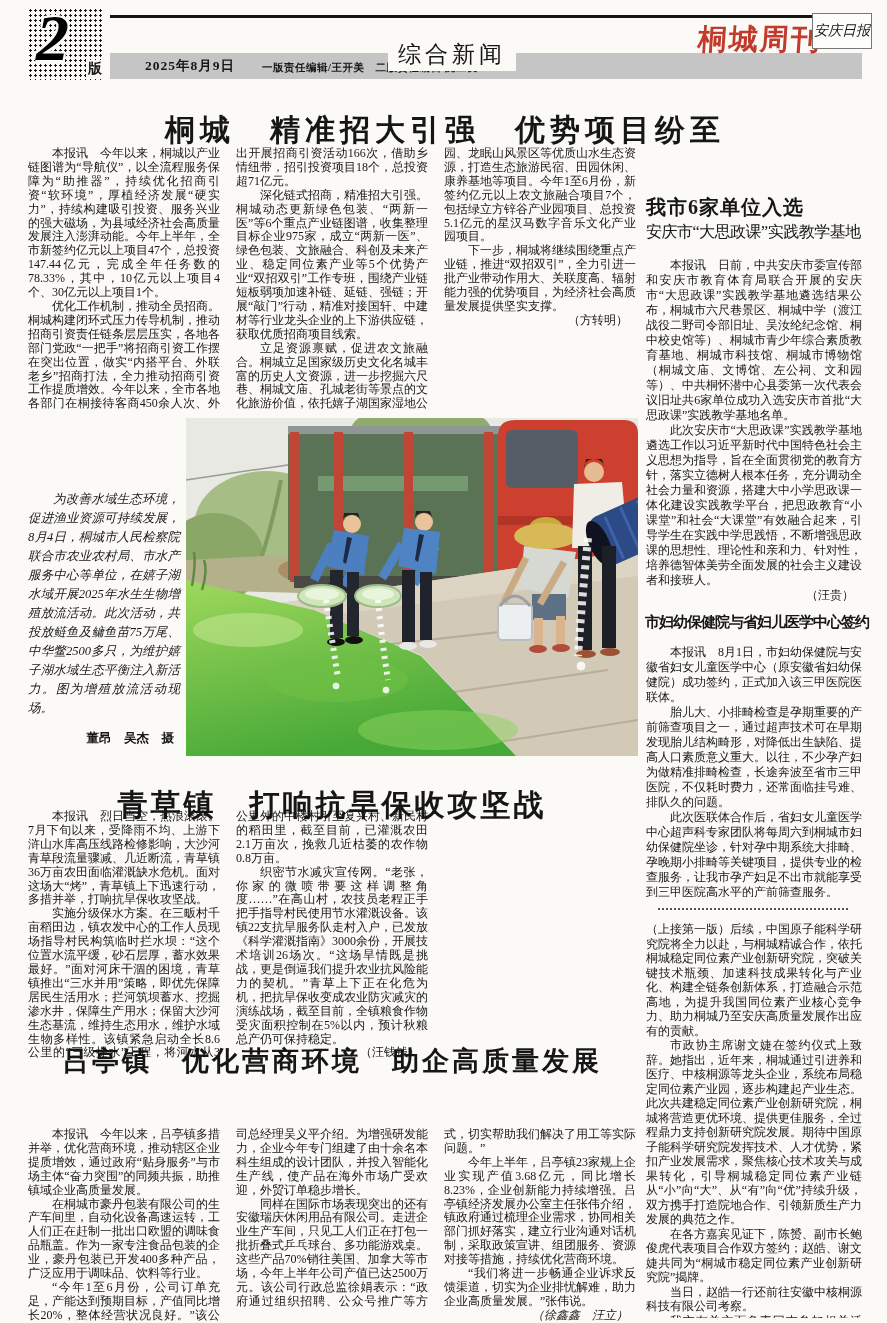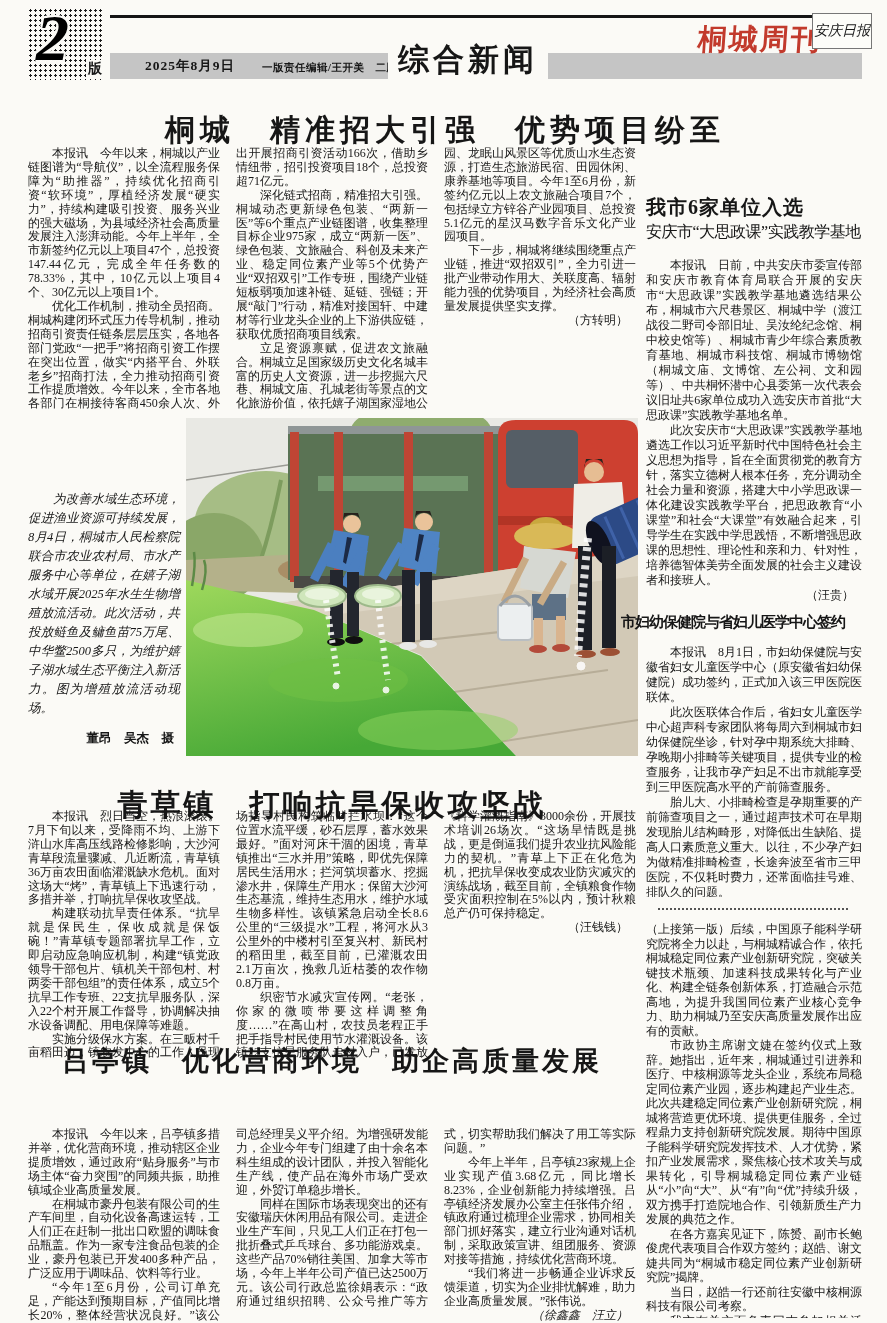--- a/index.html
+++ b/index.html
@@ -9,21 +9,21 @@
   .pagenum-block{position:absolute;left:28px;top:8px;width:74px;height:72px;
     background-image:radial-gradient(circle,#1a1a1a 1.05px,transparent 1.25px);
     background-size:5px 5px;}
   .pagenum-block .num{position:absolute;left:8px;top:-8px;font-size:66px;font-weight:bold;font-style:italic;
     color:#000;text-shadow:-2px 0 0 #fbfaf6,2px 0 0 #fbfaf6,0 -2px 0 #fbfaf6,0 2px 0 #fbfaf6,2px 2px 0 #fbfaf6,-2px -2px 0 #fbfaf6;}
   .page-label{position:absolute;left:86px;top:60px;font-size:14px;font-weight:bold;background:#fbfaf6;padding:0 2px;}
   .top-rule{position:absolute;left:110px;top:15px;width:752px;height:3px;background:#151515;}
   .gray-bar{position:absolute;left:110px;top:53px;width:752px;height:26px;background:#c5c5c5;}
   .date-txt{position:absolute;left:145px;top:57px;font-size:13.5px;font-weight:bold;letter-spacing:1px;}
   .editors-txt{position:absolute;left:262px;top:61px;font-size:10.5px;font-weight:bold;letter-spacing:.5px;}
-  .section-title{position:absolute;left:388px;top:38px;font-size:31px;font-weight:bold;letter-spacing:4px;
+  .section-title{position:absolute;left:388px;top:38px;font-size:23px;font-weight:normal;letter-spacing:4px;
     background:#fbfaf6;padding:1px 10px;}
   .masthead{position:absolute;left:698px;top:20px;font-size:29px;font-weight:bold;color:#c23a2c;
     letter-spacing:2px;transform:skewX(-4deg);}
   .paper-box{position:absolute;left:812px;top:13px;width:58px;height:34px;border:1.5px solid #777;
     background:#fdfdf9;display:flex;align-items:center;justify-content:center;
     font-size:14px;font-weight:normal;font-style:italic;letter-spacing:0;}
   
   .headline{position:absolute;left:50px;top:90px;width:790px;text-align:center;
     font-size:30px;font-weight:bold;letter-spacing:5px;white-space:nowrap;}
   .sub-head{position:absolute;width:608px;left:28px;text-align:center;font-weight:bold;letter-spacing:3px;white-space:nowrap;}
@@ -45,21 +45,21 @@
   .caption .credit{font-style:normal;font-weight:bold;text-align:right;padding-right:6px;margin-top:11px;}
   .photo{position:absolute;left:186px;top:418px;width:452px;height:338px;box-shadow:0 0 0 1px #cfcabc inset;}
   .photo svg{display:block;width:100%;height:100%;}
   
   .r-title1{position:absolute;left:646px;top:194px;width:218px;font-size:20px;font-weight:bold;letter-spacing:1px;white-space:nowrap;}
   .r-title1b{position:absolute;left:646px;top:222px;width:218px;font-size:16px;font-weight:normal;white-space:nowrap;letter-spacing:-0.5px;}
   .r-body{position:absolute;left:646px;width:216px;font-size:12px;line-height:15px;text-align:justify;overflow:hidden;}
   .r-body p{margin:0;text-indent:2em;}
   .r-body p.noindent{text-indent:0;}
   .rb1{top:258px;height:352px;}
-  .r-title2{position:absolute;left:621px;top:613px;width:218px;font-size:15px;font-weight:bold;white-space:nowrap;letter-spacing:-1px;}
+  .r-title2{position:absolute;left:645px;top:613px;width:218px;font-size:15px;font-weight:bold;white-space:nowrap;letter-spacing:-1px;}
   .rb2{top:645px;height:252px;}
   .dash-divider{position:absolute;left:658px;top:908px;width:190px;border-top:2px dotted #555;}
   .rb3{top:922px;height:396px;line-height:14.5px;}
 </style>
 </head>
 <body>
 
 <div class="page">
 
   <div class="pagenum-block">
@@ -198,21 +198,20 @@
         <circle cx="150" cy="268" r="3" fill="#fff"></circle>
         <circle cx="200" cy="272" r="3" fill="#fff"></circle>
         <circle cx="395" cy="248" r="4" fill="#fff"></circle>
       </g>
     </svg>
   </div>
 
   <h2 class="sub-head t2">青草镇　打响抗旱保收攻坚战</h2>
   <div class="cols3 t2body">
     <p>本报讯　烈日当空，热浪滚滚。7月下旬以来，受降雨不均、上游下浒山水库高压线路检修影响，大沙河青草段流量骤减、几近断流，青草镇36万亩农田面临灌溉缺水危机。面对这场大“烤”，青草镇上下迅速行动，多措并举，打响抗旱保收攻坚战。</p>
-    <p>构建联动抗旱责任体系。“抗旱就是保民生，保收成就是保饭碗！”青草镇专题部署抗旱工作，立即启动应急响应机制，构建“镇党政领导干部包片、镇机关干部包村、村两委干部包组”的责任体系，成立5个抗旱工作专班、22支抗旱服务队，深入22个村开展工作督导，协调解决抽水设备调配、用电保障等难题。</p>
     <p>实施分级保水方案。在三畈村千亩稻田边，镇农发中心的工作人员现场指导村民构筑临时拦水坝：“这个位置水流平缓，砂石层厚，蓄水效果最好。”面对河床干涸的困境，青草镇推出“三水并用”策略，即优先保障居民生活用水；拦河筑坝蓄水、挖掘渗水井，保障生产用水；保留大沙河生态基流，维持生态用水，维护水域生物多样性。该镇紧急启动全长8.6公里的“三级提水”工程，将河水从3公里外的中楼村引至复兴村、新民村的稻田里，截至目前，已灌溉农田2.1万亩次，挽救几近枯萎的农作物0.8万亩。</p>
     <p>织密节水减灾宣传网。“老张，你家的微喷带要这样调整角度……”在高山村，农技员老程正手把手指导村民使用节水灌溉设备。该镇22支抗旱服务队走村入户，已发放《科学灌溉指南》3000余份，开展技术培训26场次。“这场旱情既是挑战，更是倒逼我们提升农业抗风险能力的契机。”青草上下正在化危为机，把抗旱保收变成农业防灾减灾的演练战场，截至目前，全镇粮食作物受灾面积控制在5%以内，预计秋粮总产仍可保持稳定。</p>
     <p class="byline">（汪钱钱）</p>
   </div>
 
   <h2 class="sub-head t3">吕亭镇　优化营商环境　助企高质量发展</h2>
   <div class="cols3 t3body">
     <p>本报讯　今年以来，吕亭镇多措并举，优化营商环境，推动辖区企业提质增效，通过政府“贴身服务”与市场主体“奋力突围”的同频共振，助推镇域企业高质量发展。</p>
     <p>在桐城市豪丹包装有限公司的生产车间里，自动化设备高速运转，工人们正在赶制一批出口欧盟的调味食品瓶盖。作为一家专注食品包装的企业，豪丹包装已开发400多种产品，广泛应用于调味品、饮料等行业。</p>
     <p>“今年1至6月份，公司订单充足，产能达到预期目标，产值同比增长20%，整体经营状况良好。”该公司总经理吴义平介绍。为增强研发能力，企业今年专门组建了由十余名本科生组成的设计团队，并投入智能化生产线，使产品在海外市场广受欢迎，外贸订单稳步增长。</p>
@@ -226,22 +225,22 @@
   <div class="r-title1b">安庆市“大思政课”实践教学基地</div>
   <div class="r-body rb1">
     <p>本报讯　日前，中共安庆市委宣传部和安庆市教育体育局联合开展的安庆市“大思政课”实践教学基地遴选结果公布，桐城市六尺巷景区、桐城中学（渡江战役二野司令部旧址、吴汝纶纪念馆、桐中校史馆等）、桐城市青少年综合素质教育基地、桐城市科技馆、桐城市博物馆（桐城文庙、文博馆、左公祠、文和园等）、中共桐怀潜中心县委第一次代表会议旧址共6家单位成功入选安庆市首批“大思政课”实践教学基地名单。</p>
     <p>此次安庆市“大思政课”实践教学基地遴选工作以习近平新时代中国特色社会主义思想为指导，旨在全面贯彻党的教育方针，落实立德树人根本任务，充分调动全社会力量和资源，搭建大中小学思政课一体化建设实践教学平台，把思政教育“小课堂”和社会“大课堂”有效融合起来，引导学生在实践中学思践悟，不断增强思政课的思想性、理论性和亲和力、针对性，培养德智体美劳全面发展的社会主义建设者和接班人。</p>
     <p class="byline">（汪贵）</p>
   </div>
 
   <div class="r-title2">市妇幼保健院与省妇儿医学中心签约</div>
   <div class="r-body rb2">
     <p>本报讯　8月1日，市妇幼保健院与安徽省妇女儿童医学中心（原安徽省妇幼保健院）成功签约，正式加入该三甲医院医联体。</p>
+    <p>胎儿大、小排畸检查是孕期重要的产前筛查项目之一，通过超声技术可在早期发现胎儿结构畸形，对降低出生缺陷、提高人口素质意义重大。以往，不少孕产妇为做精准排畸检查，长途奔波至省市三甲医院，不仅耗时费力，还常面临挂号难、排队久的问题。</p>
     <p>此次医联体合作后，省妇女儿童医学中心超声科专家团队将每周六到桐城市妇幼保健院坐诊，针对孕中期系统大排畸、孕晚期小排畸等关键项目，提供专业的检查服务，让我市孕产妇足不出市就能享受到三甲医院高水平的产前筛查服务。</p>
-    <p>胎儿大、小排畸检查是孕期重要的产前筛查项目之一，通过超声技术可在早期发现胎儿结构畸形，对降低出生缺陷、提高人口素质意义重大。以往，不少孕产妇为做精准排畸检查，长途奔波至省市三甲医院，不仅耗时费力，还常面临挂号难、排队久的问题。</p>
 
   </div>
 
   <div class="dash-divider"></div>
 
   <div class="r-body rb3">
     <p class="noindent">（上接第一版）后续，中国原子能科学研究院将全力以赴，与桐城精诚合作，依托桐城稳定同位素产业创新研究院，突破关键技术瓶颈、加速科技成果转化与产业化、构建全链条创新体系，打造融合示范高地，为提升我国同位素产业核心竞争力、助力桐城乃至安庆高质量发展作出应有的贡献。</p>
     <p>市政协主席谢文婕在签约仪式上致辞。她指出，近年来，桐城通过引进养和医疗、中核桐源等龙头企业，系统布局稳定同位素产业园，逐步构建起产业生态。此次共建稳定同位素产业创新研究院，桐城将营造更优环境、提供更佳服务，全过程鼎力支持创新研究院发展。期待中国原子能科学研究院发挥技术、人才优势，紧扣产业发展需求，聚焦核心技术攻关与成果转化，引导桐城稳定同位素产业链从“小”向“大”、从“有”向“优”持续升级，双方携手打造院地合作、引领新质生产力发展的典范之作。</p>
     <p>在各方嘉宾见证下，陈赟、副市长鲍俊虎代表项目合作双方签约；赵皓、谢文婕共同为“桐城市稳定同位素产业创新研究院”揭牌。</p>
     <p>当日，赵皓一行还前往安徽中核桐源科技有限公司考察。</p>

